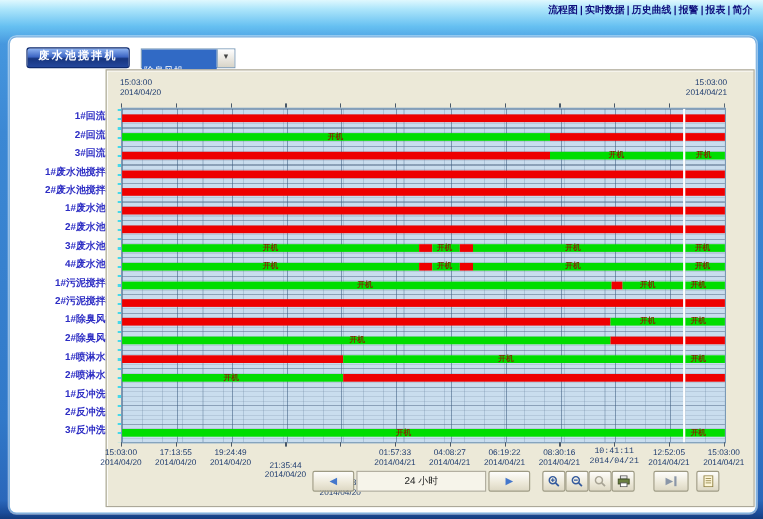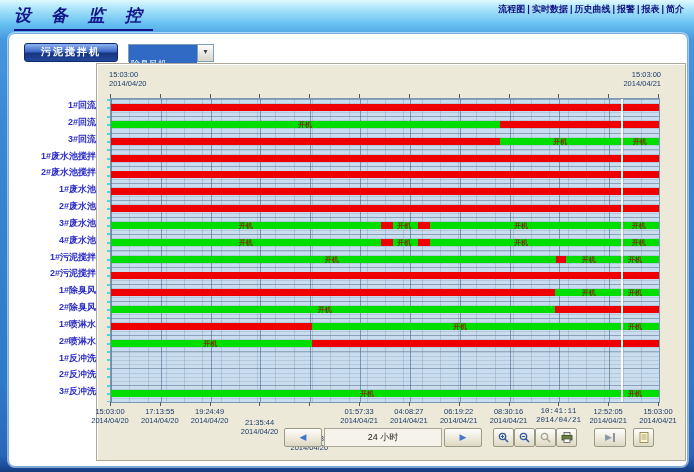--- a/index.html
+++ b/index.html
@@ -58,27 +58,26 @@
   .tb-btn .tri{color:#4477cc;font-size:9px;}
   .tb-btn .tri.gray{color:#8a96a8;}
   .tb-track{position:absolute;height:17px;background:#f6f4ea;border:1px solid #aca899;
     text-align:center;font-size:9px;line-height:16px;color:#222;}
   .endbar{display:inline-block;width:2px;height:9px;background:#8a96a8;margin-left:1px;}
 </style>
 </head>
 <body>
 
 <div class="window">
-  <div class="page-title">设 备 监 控</div>
   <div class="nav">
     <div id="nav-row1"><a>流程图</a><span class="sep">|</span><a>实时数据</a><span class="sep">|</span><a>历史曲线</a><span class="sep">|</span><a>报警</a><span class="sep">|</span><a>报表</a><span class="sep">|</span><a>简介</a></div>
   </div>
 
   <div class="panel">
-    <div class="select-btn">污泥搅拌机</div>
+    <div class="select-btn">废水池搅拌机</div>
     <div class="combo">
       <div class="combo-value">除臭风机</div>
       <div class="combo-arrow">▾</div>
     </div>
 
     <div id="dev-labels">
         <div class="dev-label" style="left: 8px; top: 66px;">1#回流泵</div>
         <div class="dev-label" style="left: 8px; top: 82.83px;">2#回流泵</div>
         <div class="dev-label" style="left: 8px; top: 99.67px;">3#回流泵</div>
         <div class="dev-label" style="left: 8px; top: 116.5px;">1#废水池搅拌机</div>

